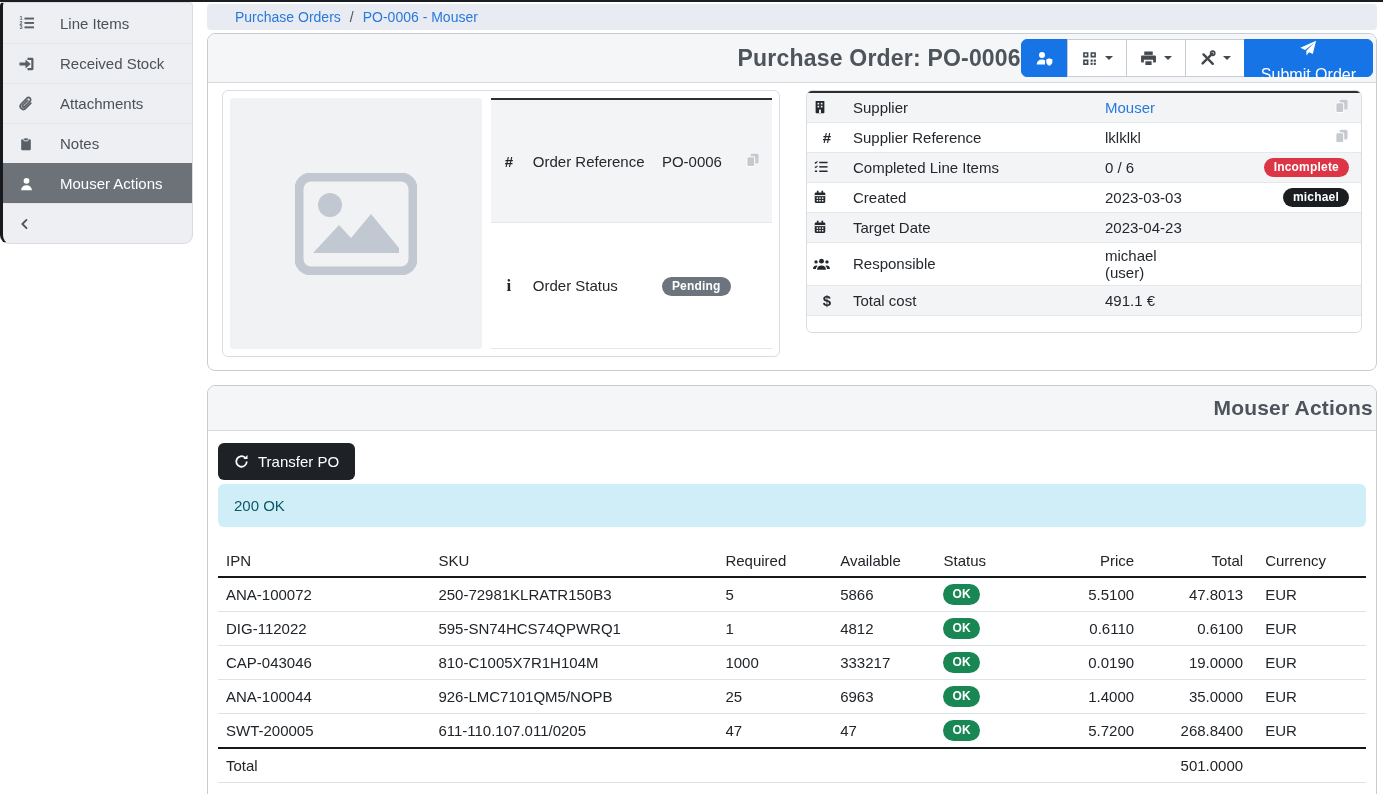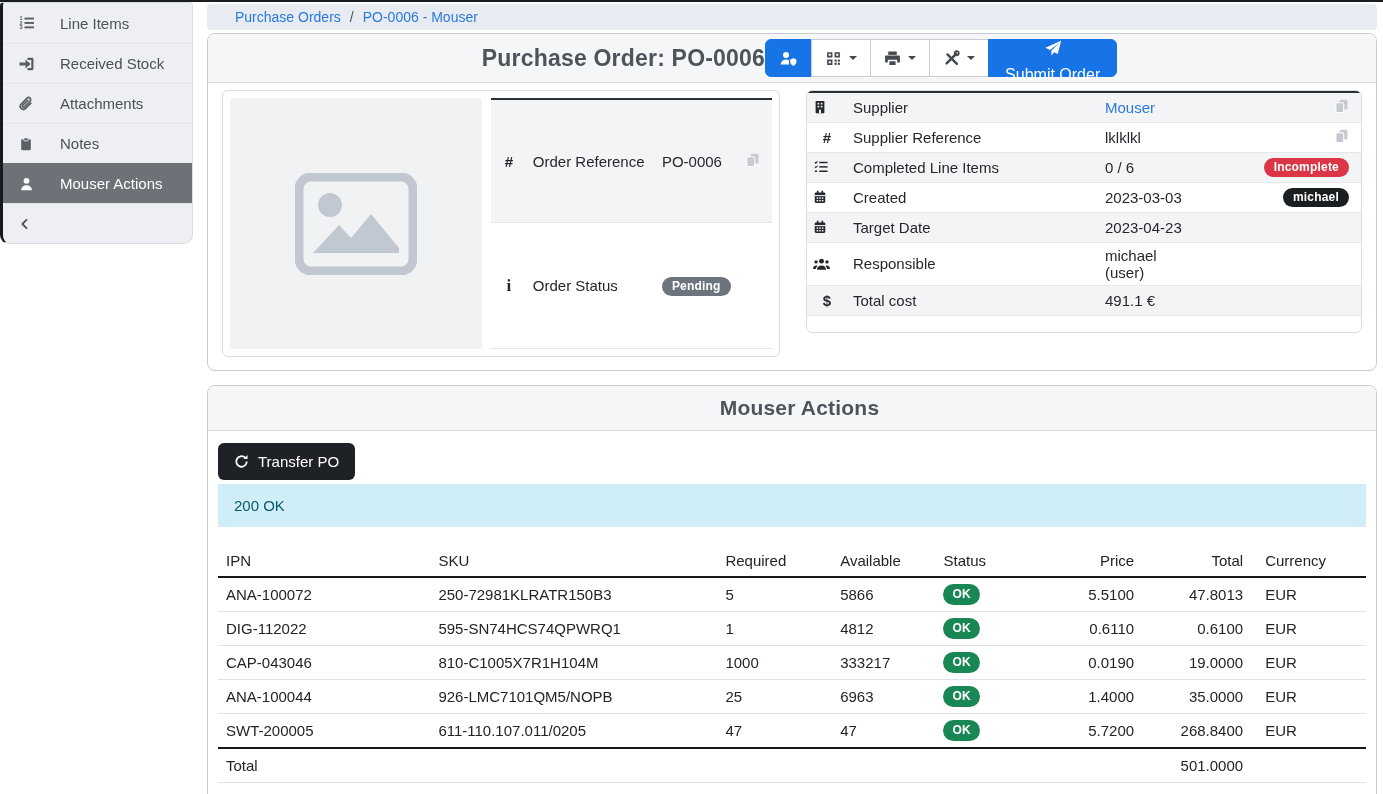--- a/index.html
+++ b/index.html
@@ -27,21 +27,21 @@
   
   .main { position:absolute; left:207px; top:4px; width:1170px; }
   .breadcrumb { height:26px; background:#e8ecf2; border-radius:4px; display:flex;
     align-items:center; padding-left:28px; font-size:14px; }
   .breadcrumb a { color:#2879dd; text-decoration:none; }
   .breadcrumb .sep { color:#4a5158; margin:0 9px; }
 
   .panel { margin-top:3px; background:#fff; border:1px solid #c7ccd3;
     border-radius:8px; overflow:hidden; }
   .panel-header { background:#f5f6f8; border-bottom:1px solid #d6d9de;
-    display:flex; align-items:center; justify-content:center;
+    display:flex; align-items:center; justify-content:flex-end;
     padding:5px 3px 5px 18px; min-height:49px; }
   .panel-title { font-size:23px; font-weight:700; color:#4d545c; letter-spacing:.2px; }
 
   
   .toolbar { display:flex; align-items:stretch; }
   .tbtn { height:38px; display:flex; align-items:center; gap:7px; padding:0 13px;
     border:1px solid #c7ccd3; background:#fff; color:#43494f; font-size:15px;
     cursor:pointer; margin-left:-1px; font-family:inherit; }
   .tbtn.primary { background:#1674e6; border-color:#1674e6; color:#fff; }
   .tbtn.first { border-radius:6px 0 0 6px; margin-left:0; }
@@ -83,21 +83,21 @@
   .copy-ic { color:#c6cad0; cursor:pointer; display:inline-block; }
 
   
   .actions-panel { margin-top:14px; height:430px; }
   .actions-header { min-height:45px; }
   .actions-title { font-size:21px; }
   .actions-body { padding:12px 10px 16px 10px; }
   .btn-transfer { background:#1e2227; color:#fff; border:none; border-radius:6px;
     height:37px; display:inline-flex; align-items:center; gap:9px; padding:0 16px;
     font-size:15px; cursor:pointer; font-family:inherit; }
-  .alert-info { margin-top:4px; background:#cfeef8; color:#0a5966; border-radius:0;
+  .alert-info { margin-top:4px; background:#cfeef8; color:#0a5966; border-radius:6px;
     padding:13px 16px; font-size:15px; }
 
   table.data { width:100%; border-collapse:collapse; font-size:15px; color:#212529;
     margin-top:20px; }
   table.data th { text-align:left; font-weight:400; padding:5px 8px 7px;
     border-bottom:2px solid #15181b; }
   table.data th.num, table.data td.num { text-align:right; }
   table.data td { padding:6px 8px; border-bottom:1px solid #dfe2e6; height:30px;
     vertical-align:middle; }
   table.data td.cur, table.data th.cur { padding-left:14px; }

